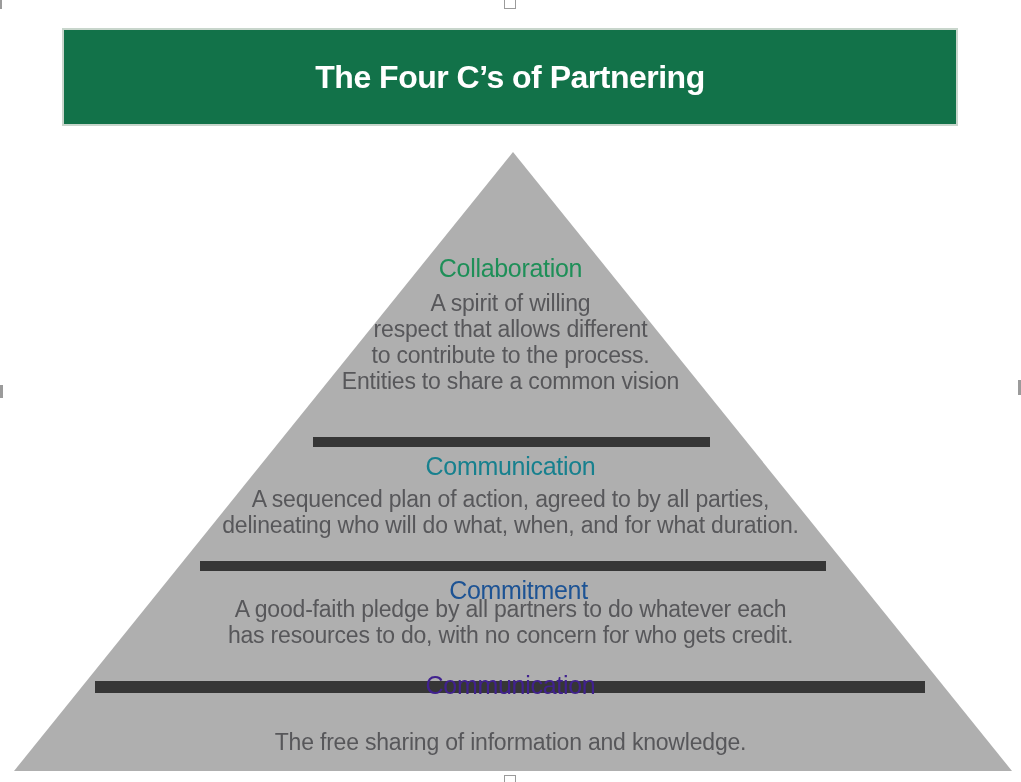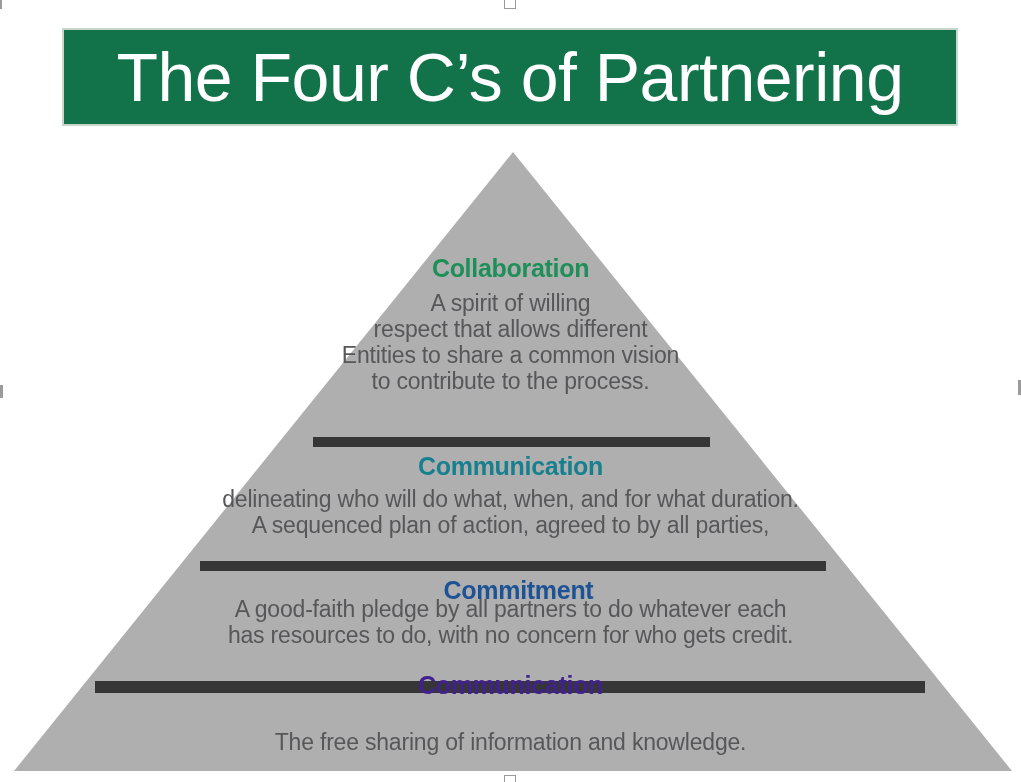--- a/index.html
+++ b/index.html
@@ -16,22 +16,22 @@
   .banner {
     position: absolute;
     left: 62px; top: 28px;
     width: 892px; height: 94px;
     border: 2px solid #c8d6cc;
     display: flex;
     align-items: center;
     justify-content: center;
   }
   .banner-title {
-    font-size: 68px;
-    font-weight: 400;
+    font-size: 32px;
+    font-weight: 700;
     letter-spacing: -0.5px;
     white-space: nowrap;
   }
 
   
   .pyramid {
     position: absolute;
     left: 14px; top: 152px;
     width: 998px; height: 619px;
     clip-path: polygon(50% 0%, 0% 100%, 100% 100%);
@@ -42,21 +42,21 @@
   .bar-1 { left: 313px; top: 437px; width: 397px; height: 10px; }
   .bar-2 { left: 200px; top: 561px; width: 626px; height: 10px; }
   .bar-3 { left: 95px;  top: 681px; width: 830px; height: 12px; }
 
   
   .tier-heading {
     position: absolute;
     left: 0; width: 1021px;
     text-align: center;
     font-size: 25px;
-    font-weight: 700;
+    font-weight: 400;
     letter-spacing: -0.3px;
     white-space: nowrap;
   }
   .tier-body {
     position: absolute;
     left: 0; width: 1021px;
     text-align: center;
     font-size: 23px;
     line-height: 26px;
     letter-spacing: -0.2px;
@@ -98,28 +98,28 @@
   <div class="pyramid" style="background-color: rgb(175, 175, 175);"></div>
 
   <div class="bar bar-1" style="background-color: rgb(54, 54, 54);"></div>
   <div class="bar bar-2" style="background-color: rgb(54, 54, 54);"></div>
   <div class="bar bar-3" style="background-color: rgb(54, 54, 54);"></div>
 
   <div class="tier-heading h-collaboration" style="color: rgb(30, 143, 88);">Collaboration</div>
   <div class="tier-body b-collaboration" style="color: rgb(87, 87, 90);">
     <div>A spirit of willing</div>
     <div>respect that allows different</div>
+    <div>to contribute to the process.</div>
     <div>Entities to share a common vision</div>
-    <div>to contribute to the process.</div>
   </div>
 
   <div class="tier-heading h-coordination" style="color: rgb(23, 128, 142);">Communication</div>
   <div class="tier-body b-coordination" style="color: rgb(87, 87, 90);">
+    <div>A sequenced plan of action, agreed to by all parties,</div>
     <div>delineating who will do what, when, and for what duration.</div>
-    <div>A sequenced plan of action, agreed to by all parties,</div>
   </div>
 
   <div class="tier-heading h-commitment" style="color: rgb(29, 83, 148);">Commitment</div>
   <div class="tier-body b-commitment" style="color: rgb(87, 87, 90);">
     <div>A good-faith pledge by all partners to do whatever each</div>
     <div>has resources to do, with no concern for who gets credit.</div>
   </div>
 
   <div class="tier-heading h-communication" style="color: rgb(64, 33, 142);">Communication</div>
   <div class="tier-body b-communication" style="color: rgb(87, 87, 90);">

